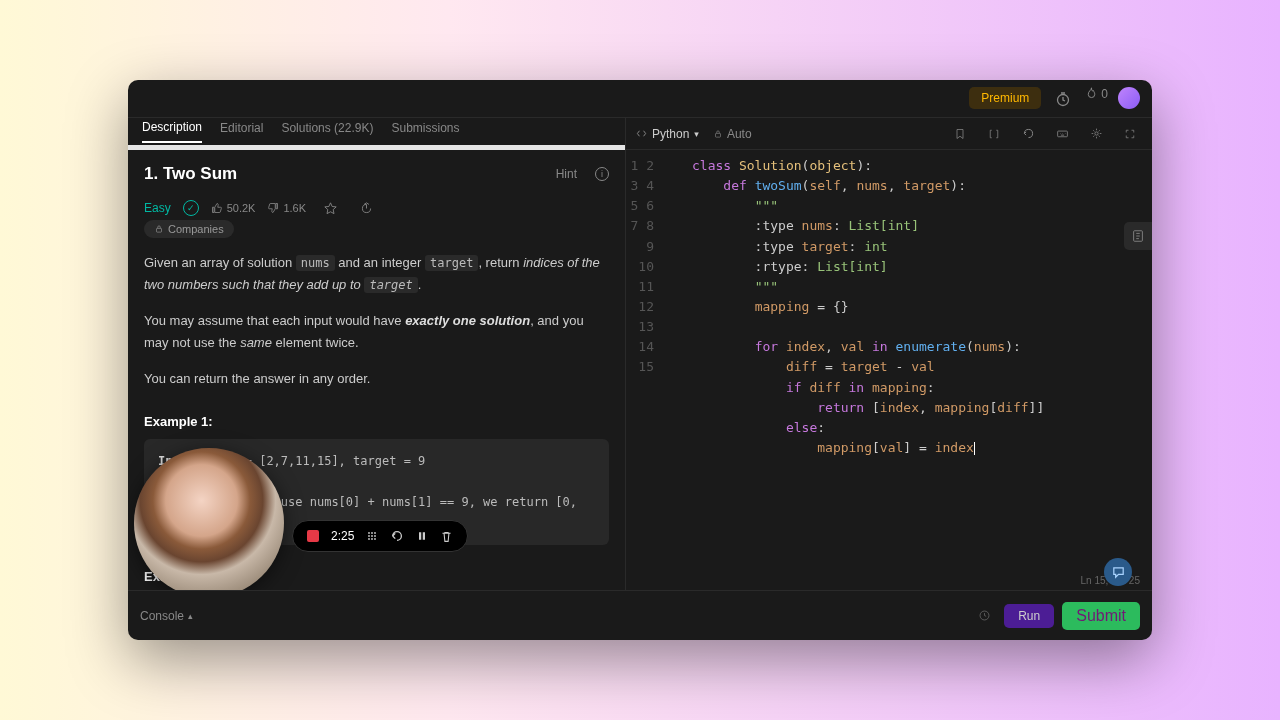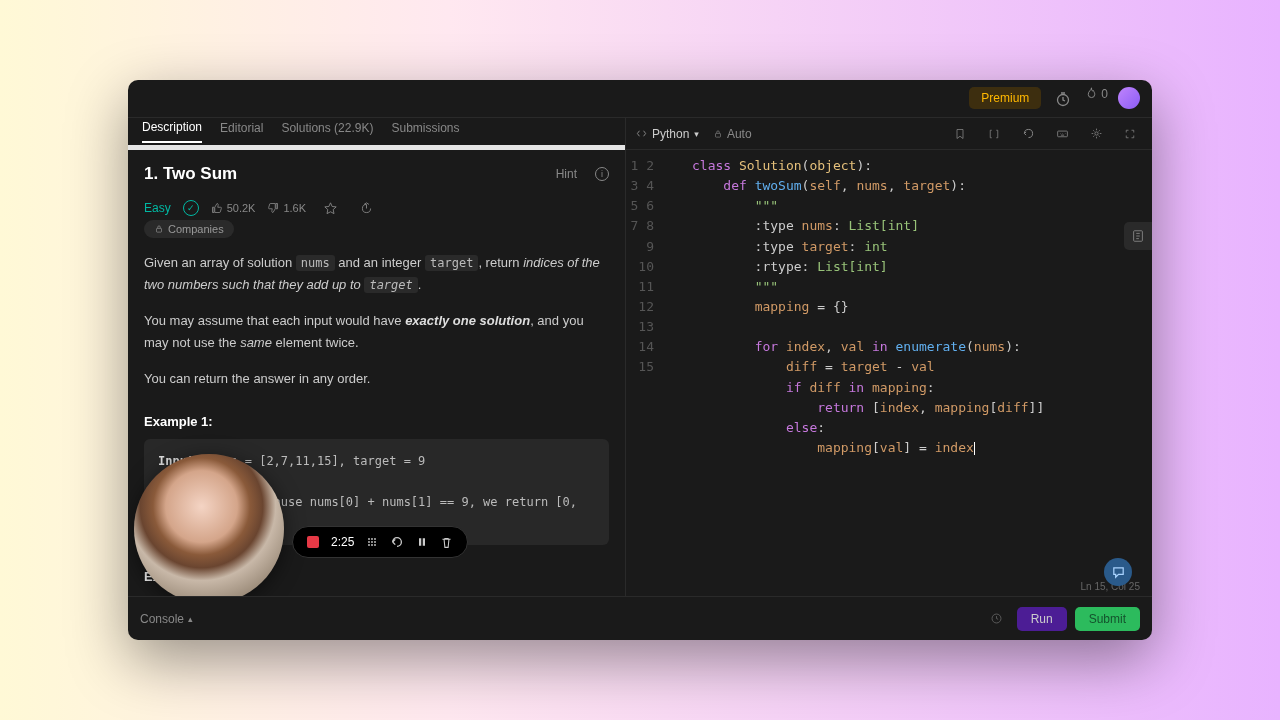--- a/index.html
+++ b/index.html
@@ -228,42 +228,42 @@
   right: 20px;
   bottom: 54px;
   width: 28px; height: 28px;
   border-radius: 50%;
   background: #2a5a8a;
   display: flex; align-items: center; justify-content: center;
   color: #aad4ff;
   font-size: 14px;
 }
 .bottom-bar {
-  height: 44px;
+  height: 50px;
   display: flex; align-items: center;
   padding: 0 12px;
   border-top: 1px solid #2a2a2a;
   gap: 8px;
 }
 .console-toggle { color: #888; font-size: 12px; display: flex; align-items: center; gap: 4px; cursor: pointer; }
 .bottom-right { margin-left: auto; display: flex; gap: 8px; align-items: center; }
 .run-btn {
   background: #4c1d95;
   color: #ccc;
   padding: 5px 14px;
   border-radius: 5px;
   font-size: 12px;
   cursor: pointer;
 }
 .submit-btn {
   background: #2cbb5d;
-  color: #14532d;
+  color: #701a75;
   padding: 5px 14px;
   border-radius: 5px;
-  font-size: 12px;
+  font-size: 16px;
   font-weight: 500;
   cursor: pointer;
 }
 .webcam-overlay {
   position: absolute;
   left: 6px;
   bottom: -8px;
   width: 150px; height: 150px;
   border-radius: 50%;
   background: radial-gradient(circle at 45% 35%, #f4d4c4 0%, #d4a58a 28%, #8a5a3a 38%, #6a4530 48%, #c8b8a8 58%, #9a8a78 78%, #5a4a3a 100%);

